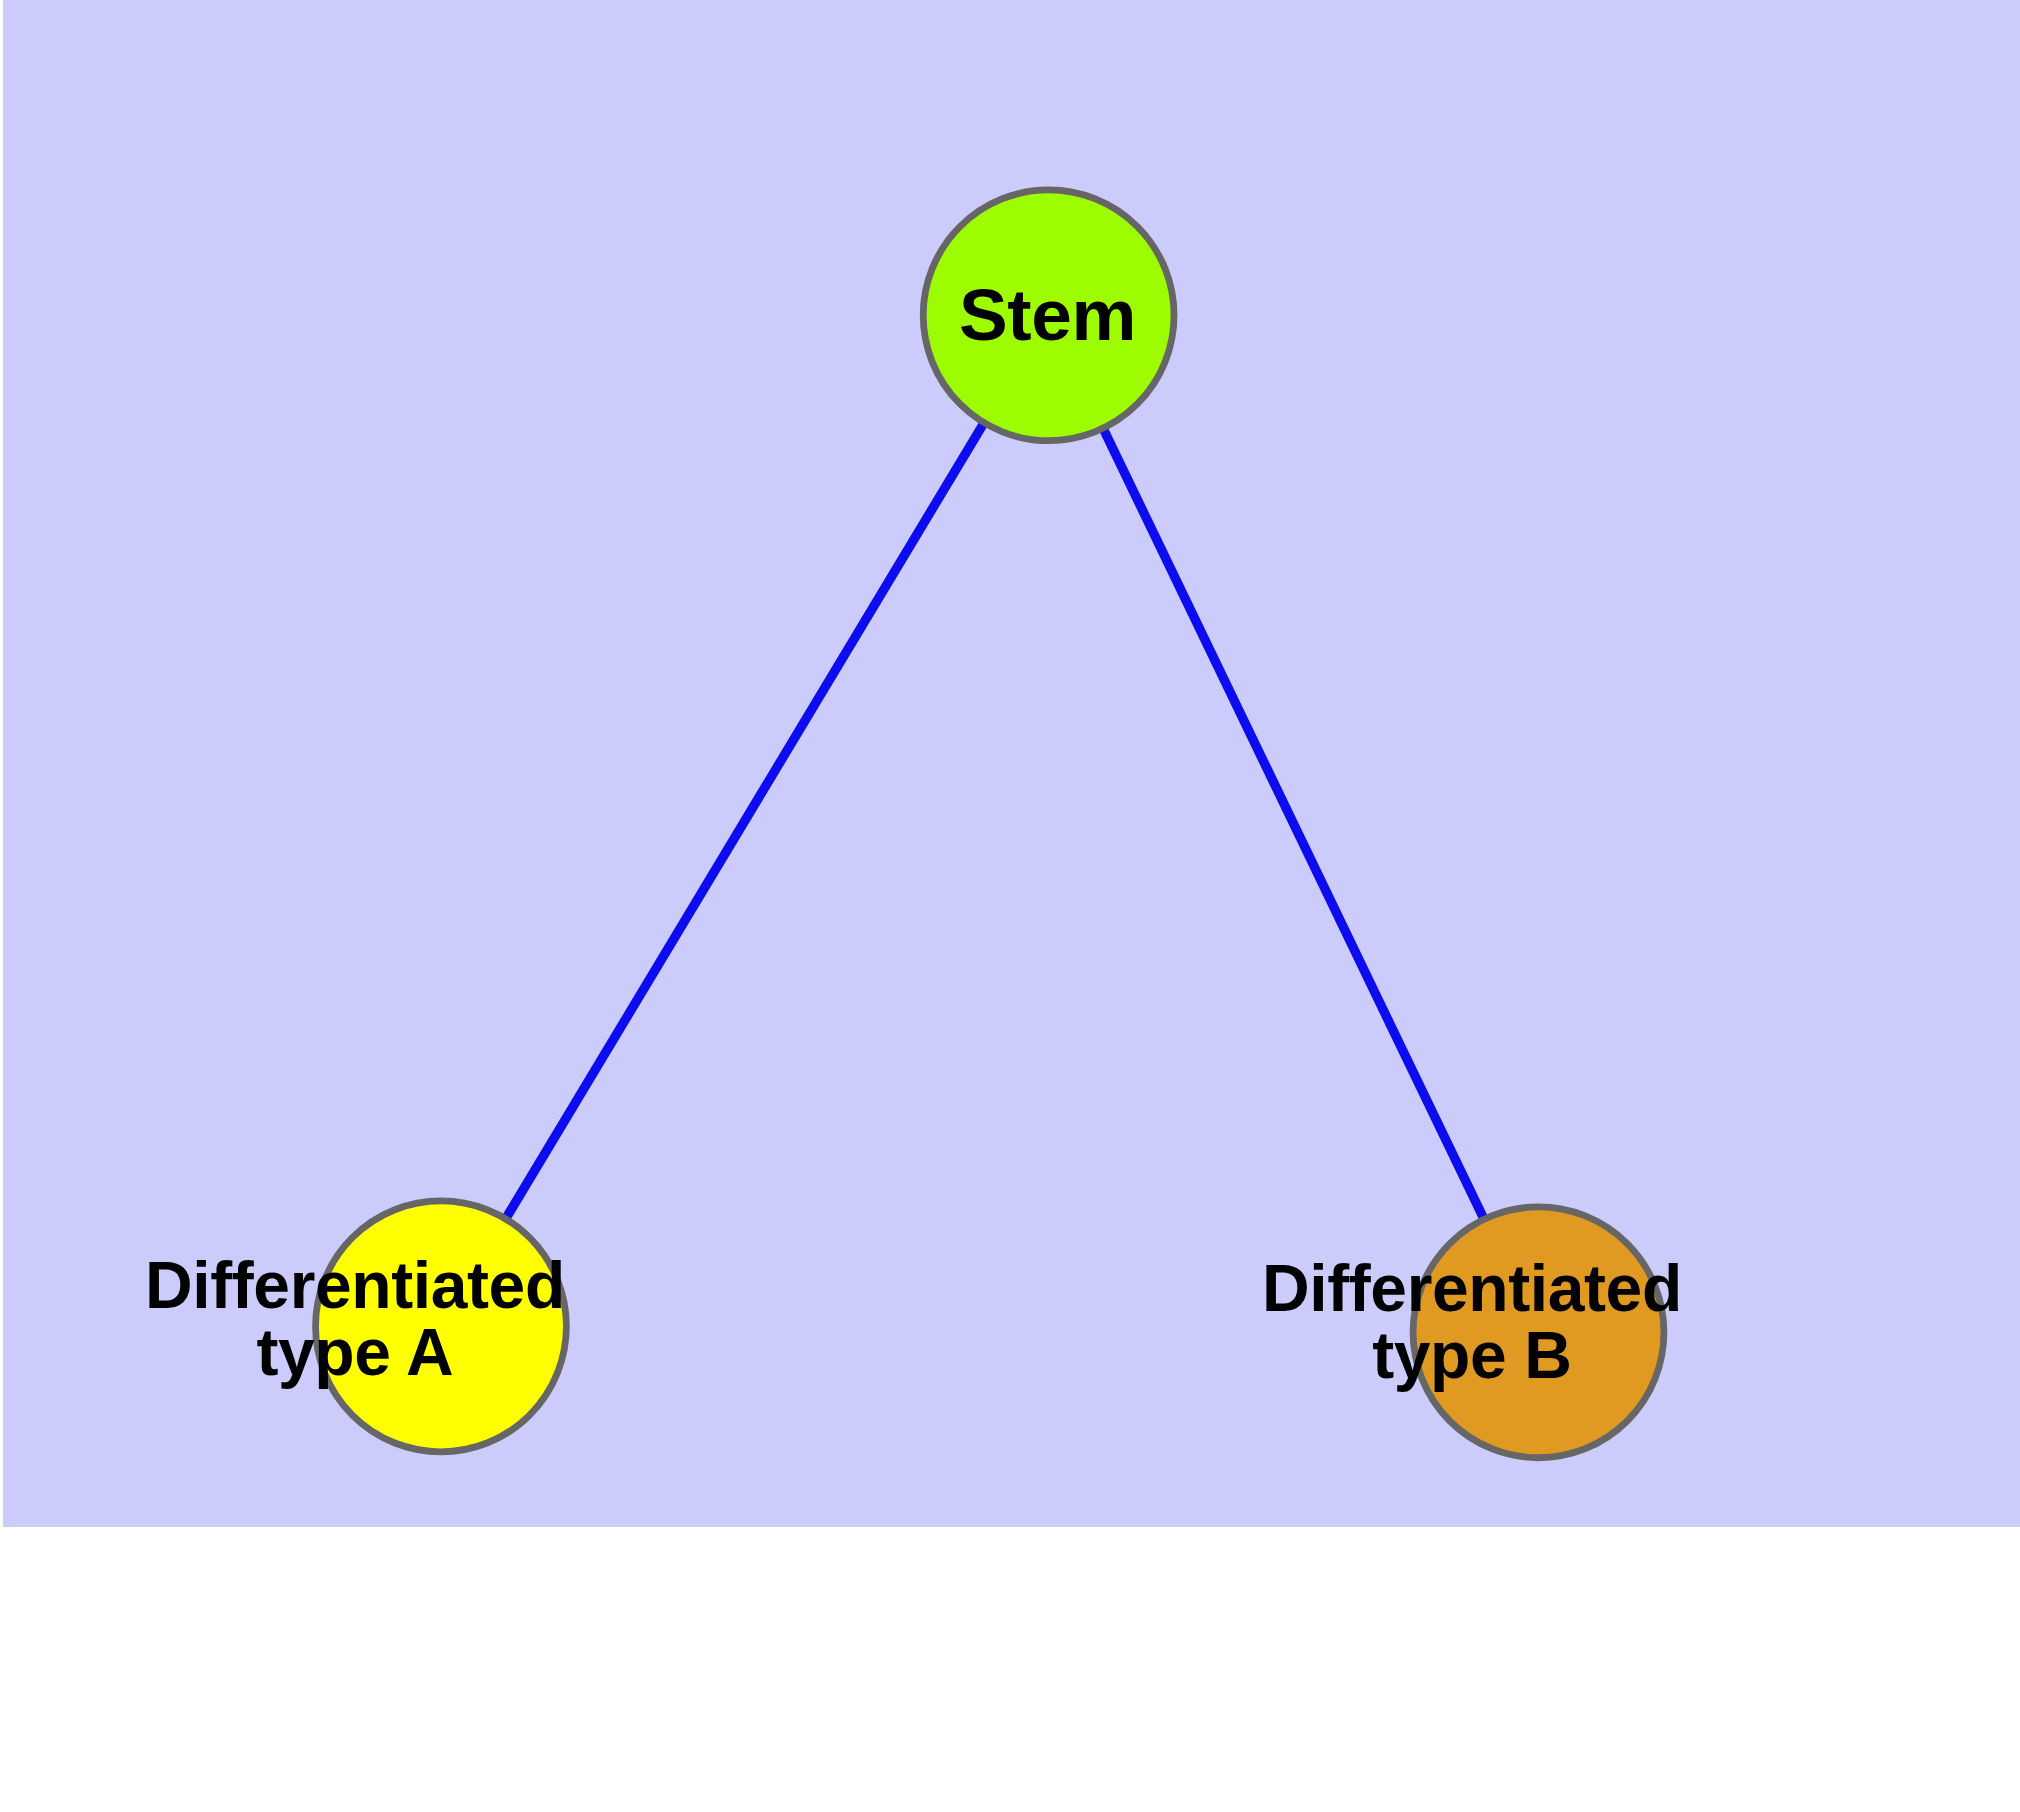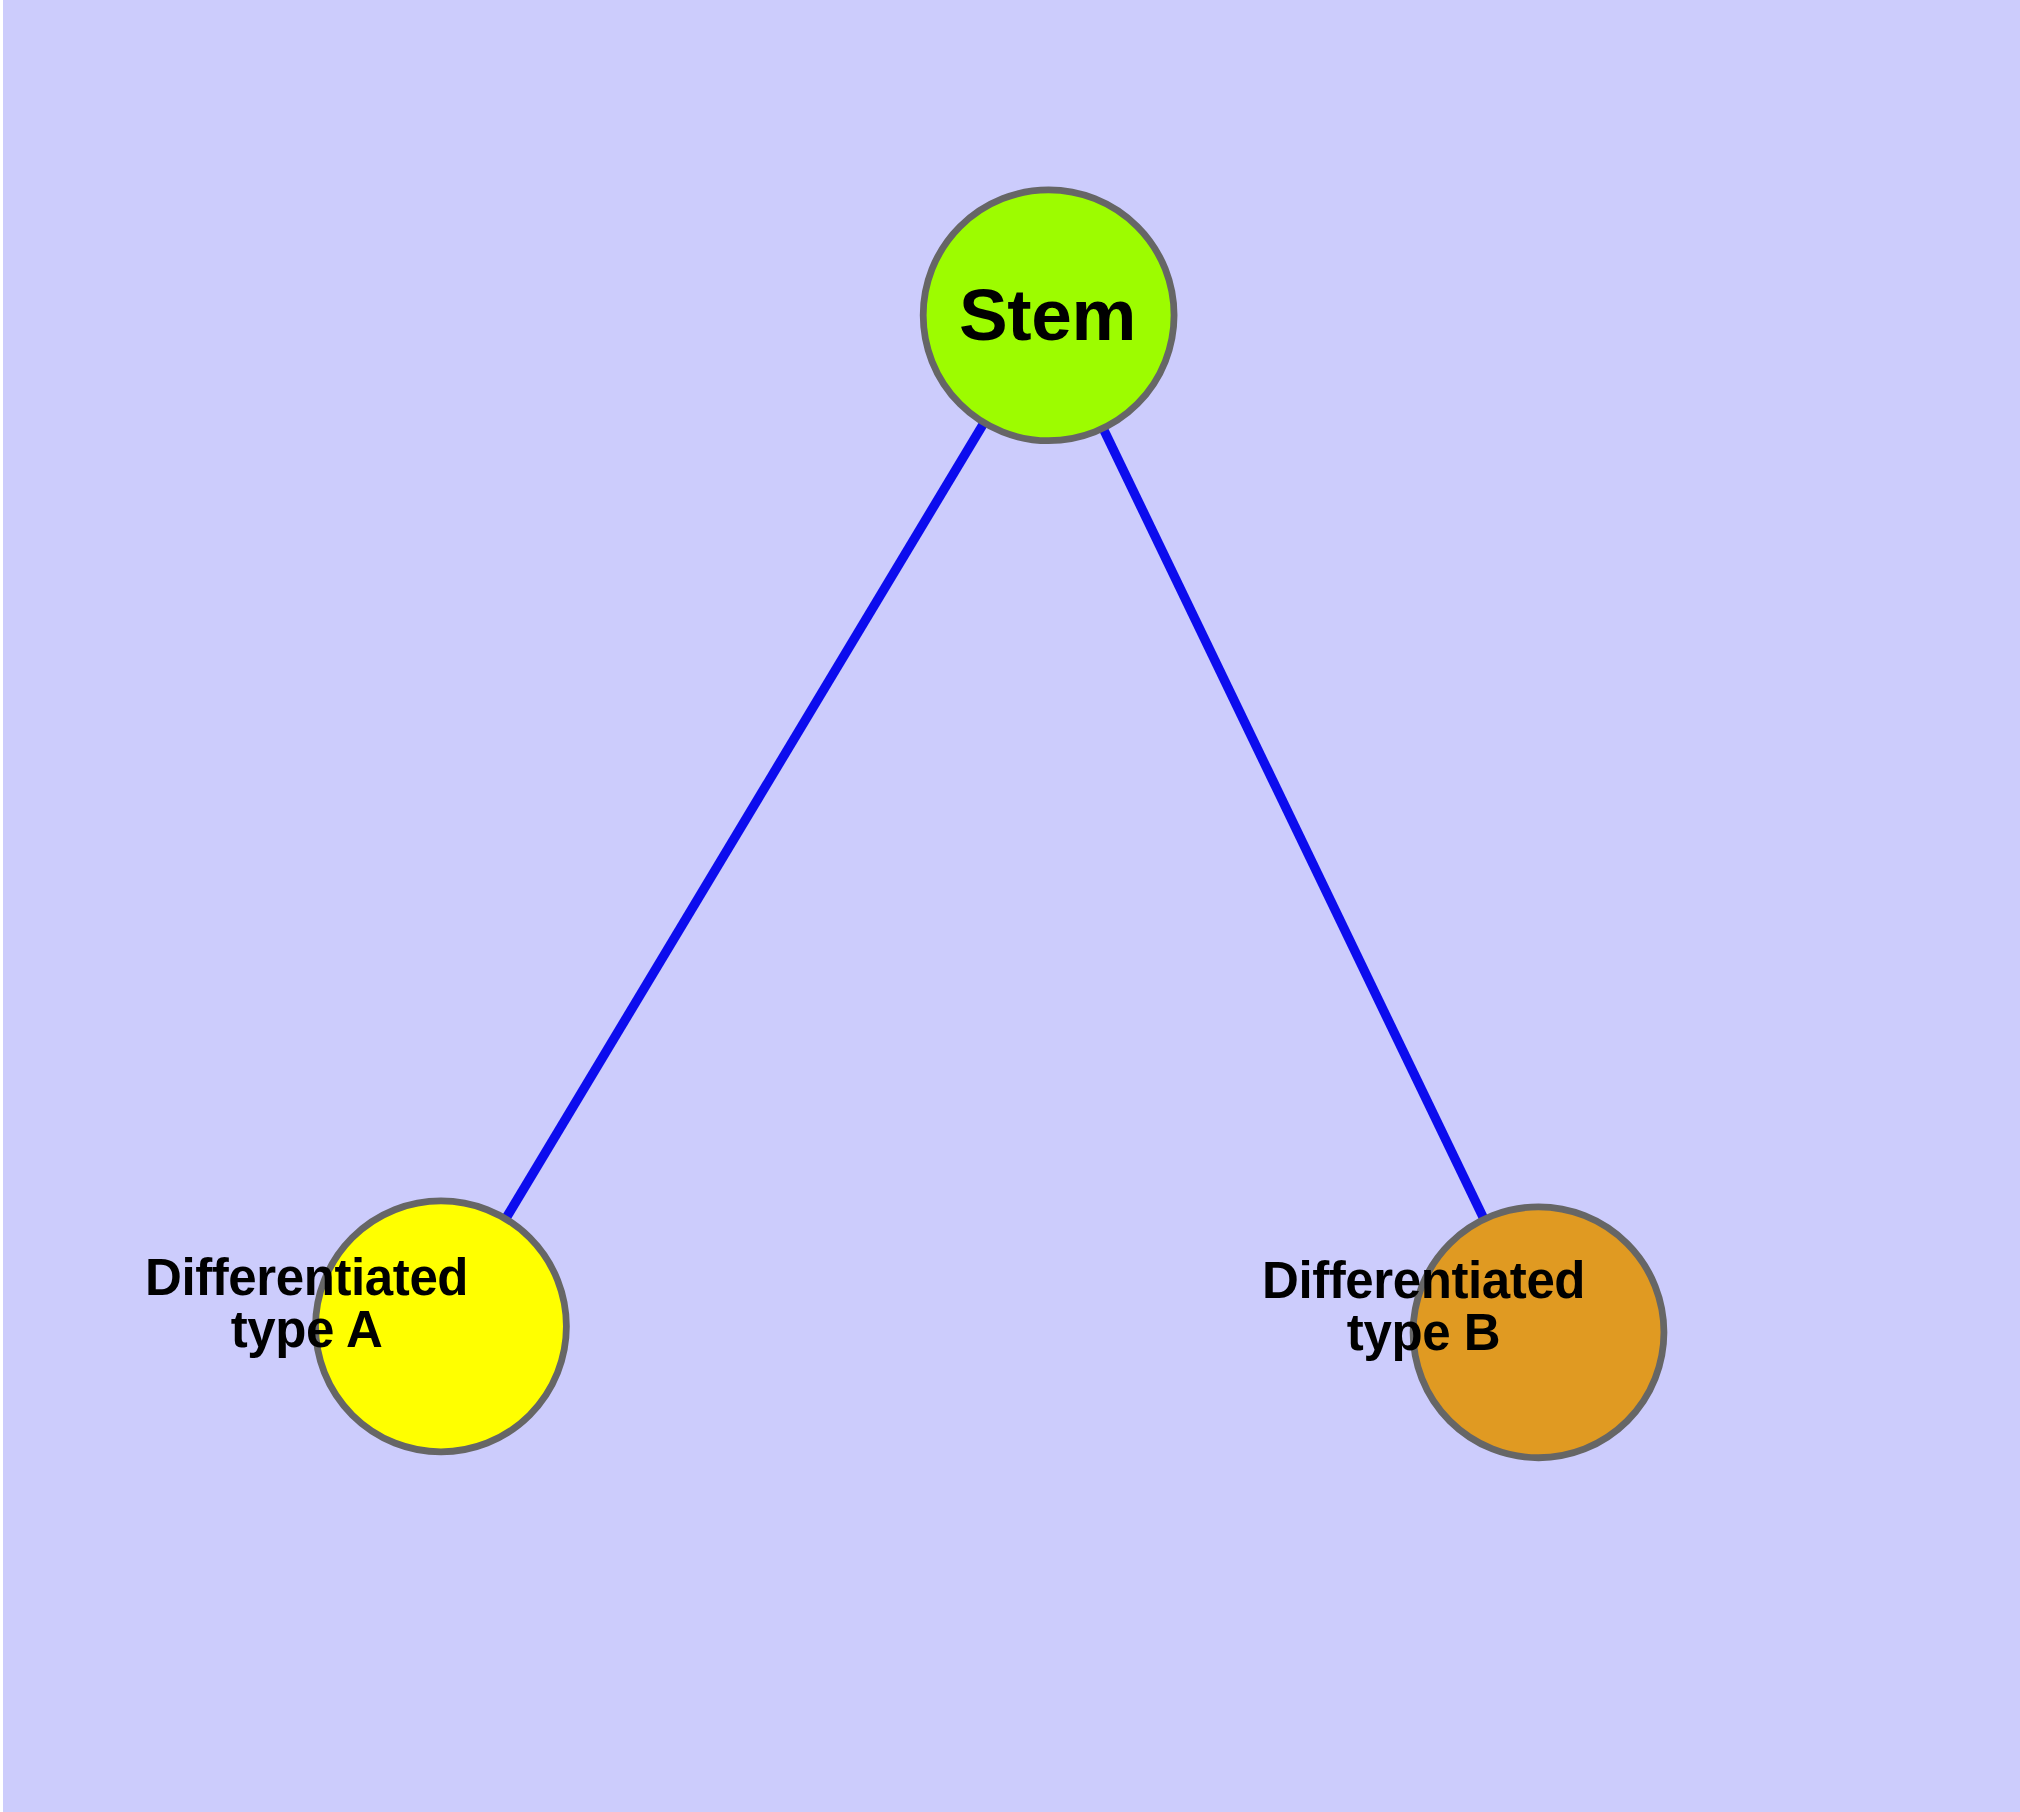--- a/index.html
+++ b/index.html
@@ -3,21 +3,21 @@
 <meta charset="utf-8">
 <style>
   html, body {
     margin: 0;
     padding: 0;
     background: #ffffff;
   }
   #canvas {
     position: relative;
     width: 2021px;
-    height: 1812px;
+    height: 1527px;
     background: #ffffff;
     overflow: hidden;
     font-family: "Liberation Sans", sans-serif;
   }
   #plot-area {
     position: absolute;
     left: 3.4px;
     top: 0px;
     width: 2017px;
     height: 1812px;
@@ -38,21 +38,21 @@
     text-align: center;
     white-space: pre;
     line-height: 1.02;
     letter-spacing: -0.4px;
     pointer-events: none;
   }
   .label-stem {
     font-size: 73px;
   }
   .label-diff {
-    font-size: 51px;
+    font-size: 66px;
   }
 </style>
 </head>
 <body>
 
 <div id="canvas">
   <div id="plot-area"></div>
 
   <svg id="graph-svg" viewBox="0 0 2384 2138">
     <g id="edges-group">

